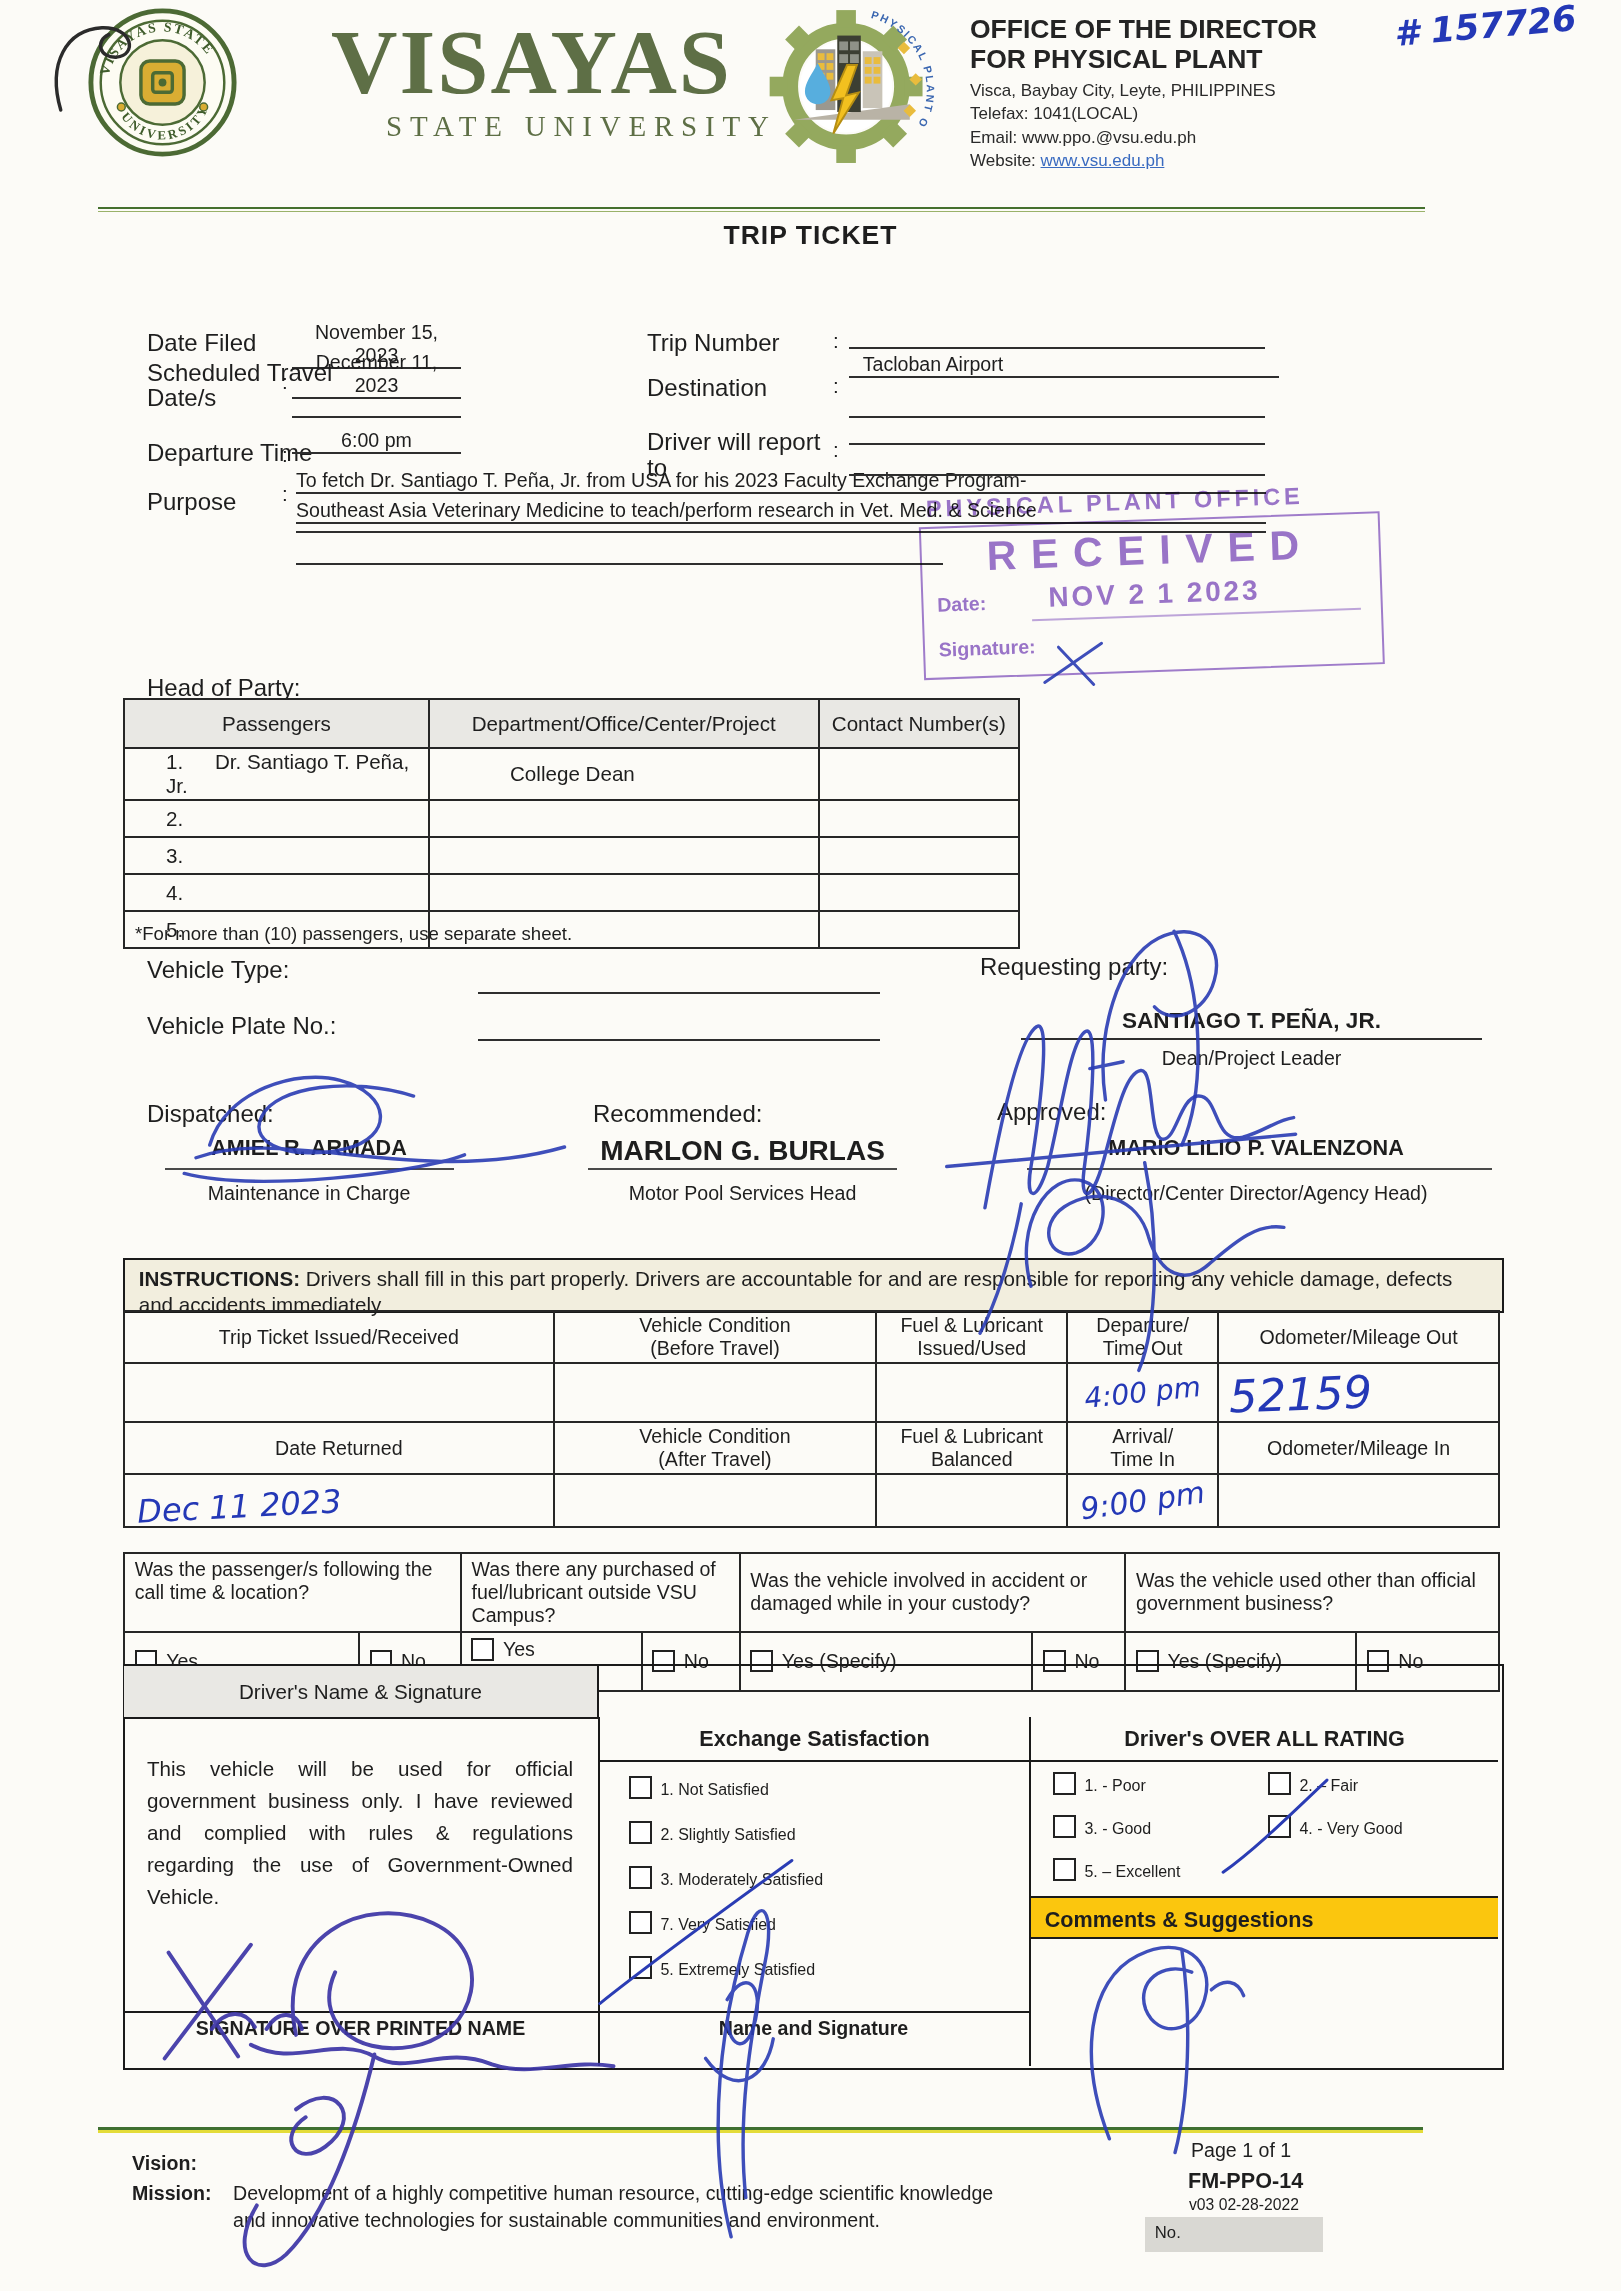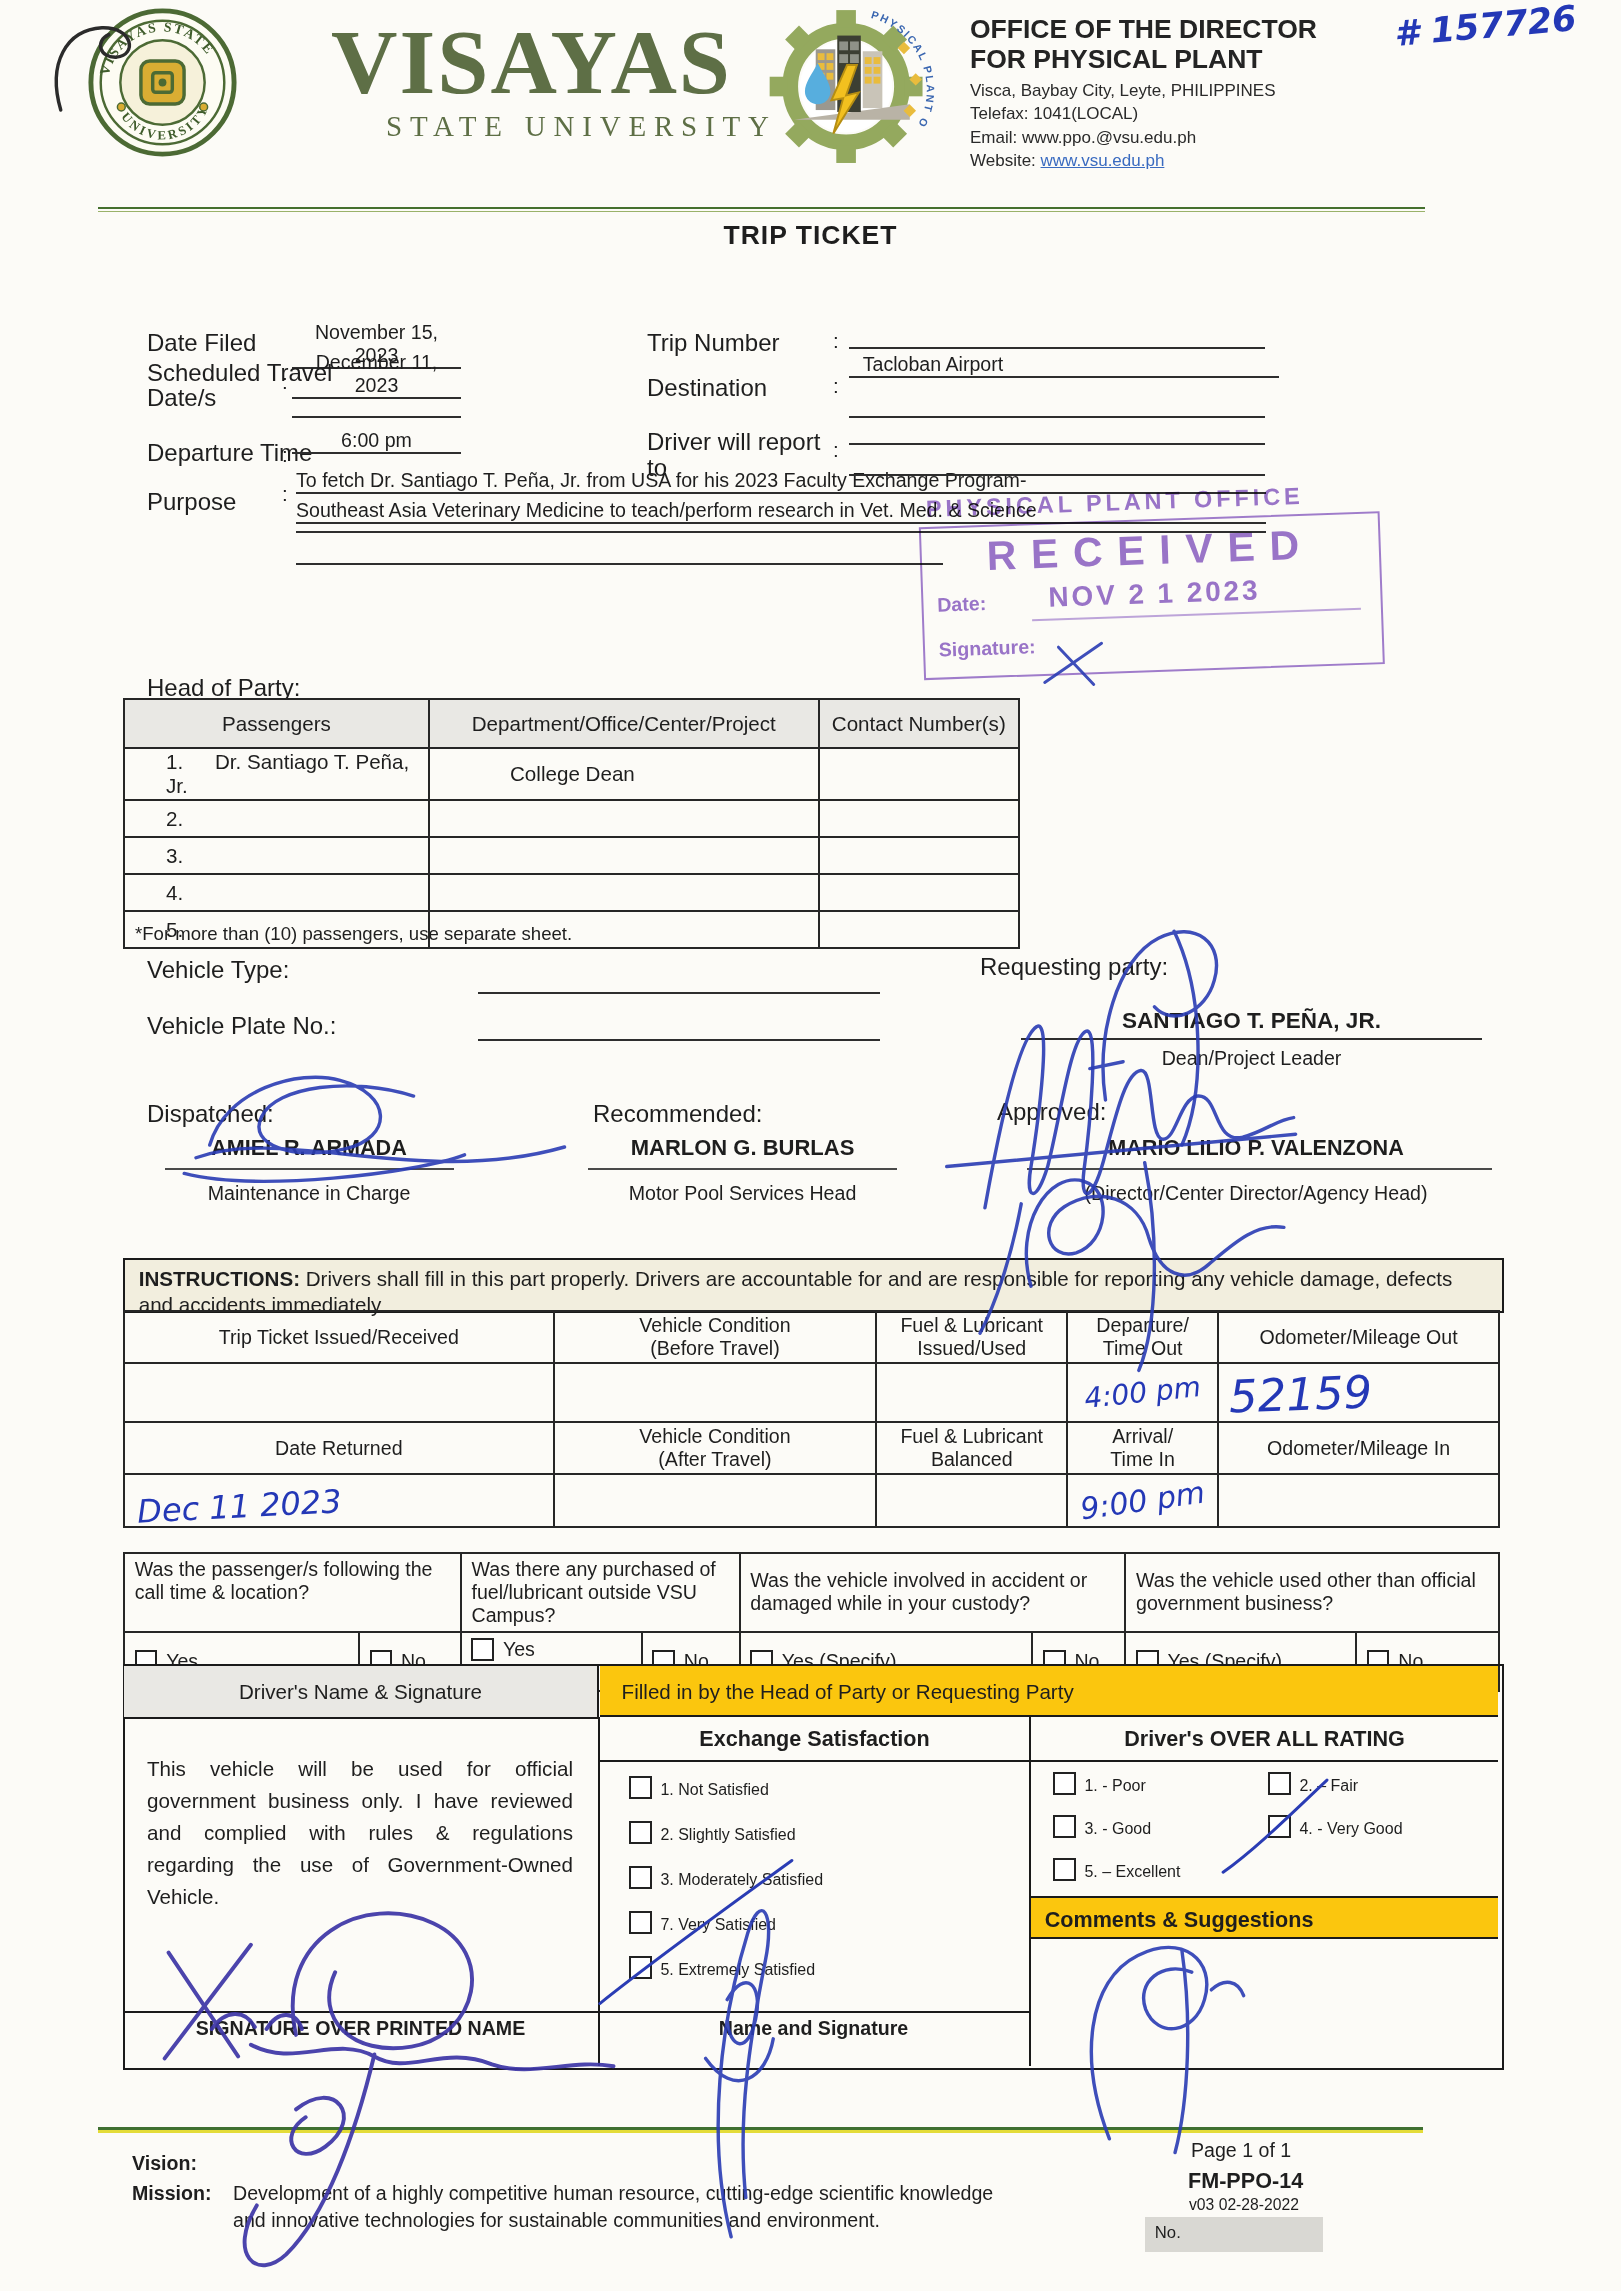--- a/index.html
+++ b/index.html
@@ -230,21 +230,21 @@
 
   <div class="abs lbl" style="left:980px;top:953px">Requesting party:</div>
   <div class="abs center bold" style="left:1021px;top:1008px;width:461px;font-size:22.5px;border-bottom:2px solid #2e2e2e;padding-bottom:3.9px">SANTIAGO T. PEÑA, JR.</div>
   <div class="abs center sm" style="left:1021px;top:1047px;width:461px">Dean/Project Leader</div>
 
   <div class="abs lbl" style="left:147px;top:1100px">Dispatched:</div>
   <div class="abs lbl" style="left:593px;top:1100px">Recommended:</div>
   <div class="abs lbl" style="left:997px;top:1098px">Approved:</div>
 
   <div class="abs center bold" style="left:162px;top:1135px;width:294px;font-size:21.6px">AMIEL R. ARMADA</div>
-  <div class="abs center bold" style="left:588px;top:1135px;width:309px;font-size:22px">MARLON G. BURLAS</div>
+  <div class="abs center bold" style="left:588px;top:1135px;width:309px;font-size:28px">MARLON G. BURLAS</div>
   <div class="abs center bold" style="left:1021px;top:1135px;width:470px;font-size:21.6px">MARIO LILIO P. VALENZONA</div>
 
   <div class="abs" style="left:165px;top:1168px;width:289px;border-bottom:2px solid #4a4a4a"></div>
   <div class="abs" style="left:588px;top:1168px;width:309px;border-bottom:2px solid #4a4a4a"></div>
   <div class="abs" style="left:1027px;top:1168px;width:465px;border-bottom:2px solid #4a4a4a"></div>
 
   <div class="abs center sm" style="left:162px;top:1182px;width:294px">Maintenance in Charge</div>
   <div class="abs center sm" style="left:588px;top:1182px;width:309px">Motor Pool Services Head</div>
   <div class="abs center sm" style="left:1021px;top:1182px;width:470px">(Director/Center Director/Agency Head)</div>
 
@@ -385,21 +385,20 @@
               <span>No</span>
             </div>
           </td>
     </tr>
   </tbody>
     </table>
 
   <div class="abs bbox" style="left:123px;top:1664px;width:1377px;height:402px"></div>
 
   <div class="abs gray center" style="left:124px;top:1666px;width:473px;height:51px;line-height:51px;font-size:20.6px;border-right:2.5px solid #1a1a1a;border-bottom:2.5px solid #1a1a1a">Driver's Name &amp; Signature</div>
-  <div class="abs yellow" style="left:600px;top:1666px;width:898px;height:51px;line-height:51px;font-size:20.6px;padding-left:21.6px;border-bottom:2.5px solid #1a1a1a;box-sizing:border-box">Filled in by the Head of Party or Requesting Party</div>
 
   <div class="abs" style="left:598px;top:1717px;height:349px;border-left:2.5px solid #1a1a1a"></div>
   <div class="abs" style="left:1029px;top:1717px;height:349px;border-left:2.5px solid #1a1a1a"></div>
 
   <div class="abs it" style="left:147px;top:1753px;width:426px;font-size:20.6px;line-height:1.55;text-align:justify">This vehicle will be used for official government business only.  I have reviewed and complied with rules &amp; regulations regarding the use of Government-Owned Vehicle.</div>
 
   <div class="abs center bold" style="left:600px;top:1717px;width:429px;height:43px;line-height:43px;font-size:21.6px;border-bottom:2px solid #1a1a1a">Exchange Satisfaction</div>
   <div class="abs sitem" style="left:629px;top:1776px"><span class="cb"></span><span>1.  Not Satisfied</span></div>
   <div class="abs sitem" style="left:629px;top:1821px"><span class="cb"></span><span>2.  Slightly Satisfied</span></div>
   <div class="abs sitem" style="left:629px;top:1866px"><span class="cb"></span><span>3.  Moderately Satisfied</span></div>

